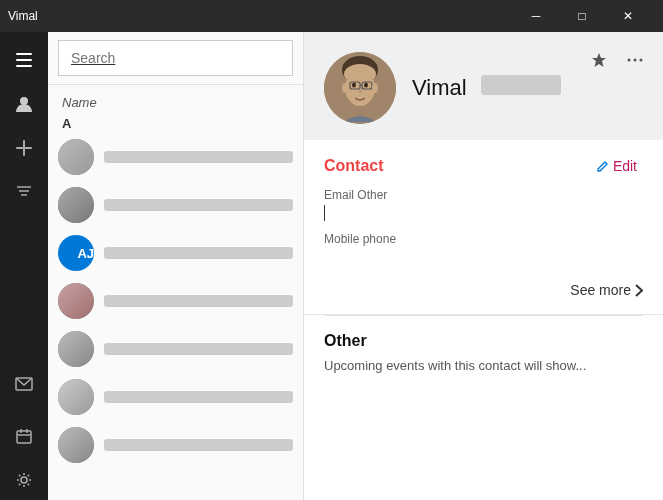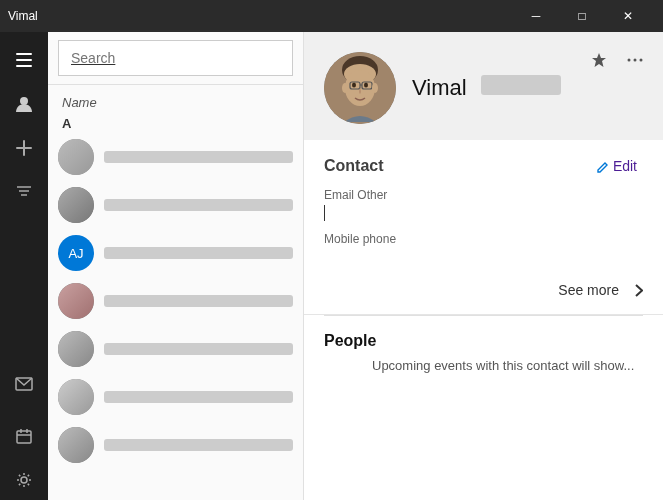--- a/index.html
+++ b/index.html
@@ -120,23 +120,23 @@
       gap: 10px;
     }
     .contact-avatar {
       width: 36px;
       height: 36px;
       border-radius: 50%;
       overflow: hidden;
       flex-shrink: 0;
       display: flex;
       align-items: center;
-      justify-content: center;
+      justify-content: flex-end;
       font-size: 13px;
-      font-weight: 400;
+      font-weight: 700;
       color: #fff;
       background: #6b6b6b;
     }
     .contact-avatar.initials-aj { background: #0078d7; }
     .contact-name-blur {
       height: 12px;
       background: #ccc;
       border-radius: 3px;
       flex: 1;
     }
@@ -222,29 +222,29 @@
     }
     .contact-section-header {
       display: flex;
       align-items: center;
       justify-content: space-between;
       margin-bottom: 12px;
     }
     .contact-section-title {
       font-size: 16px;
       font-weight: 600;
-      color: #404040;
+      color: #ef4444;
     }
     .edit-btn {
       display: flex;
-      align-items: flex-end;
+      align-items: center;
       gap: 4px;
       background: transparent;
       border: none;
-      color: #4c1d95;
+      color: #be185d;
       font-size: 14px;
       cursor: pointer;
       padding: 2px 6px;
     }
     .contact-field {
       margin-bottom: 14px;
     }
     .contact-field-label {
       font-size: 12px;
       color: #666;
@@ -274,37 +274,36 @@
       gap: 4px;
     }
     .see-more-btn {
       background: transparent;
       border: none;
       color: #333;
       font-size: 14px;
       cursor: pointer;
       display: flex;
       align-items: center;
-      gap: 16px;
+      gap: 4px;
     }
 
     
     .events-section {
       padding: 16px 20px;
     }
     .events-title {
       font-size: 16px;
       font-weight: 600;
       color: #111;
       margin-bottom: 8px;
     }
     .events-desc {
       font-size: 13px;
       color: #555;
-      margin-left: 48px;
     }
 
     
     ::-webkit-scrollbar { width: 4px; }
     ::-webkit-scrollbar-thumb { background: #ccc; border-radius: 2px; }
   </style>
 </head>
 <body>
 
 <div class="title-bar">
@@ -504,18 +503,18 @@
           <svg width="8" height="13" viewBox="0 0 8 13" fill="none" stroke="#333" stroke-width="2">
             <polyline points="1,1 7,6.5 1,12"></polyline>
           </svg>
         </button>
       </div>
     </div>
 
     <div style="height:1px;background:#e0e0e0;margin:0 20px;"></div>
 
     <div class="events-section">
-      <div class="events-title">People</div>
+      <div class="events-title">Other</div>
       <div class="events-desc">Upcoming events with this contact will show...</div>
     </div>
 
   </div>
 </div>
 
 </body></html>

